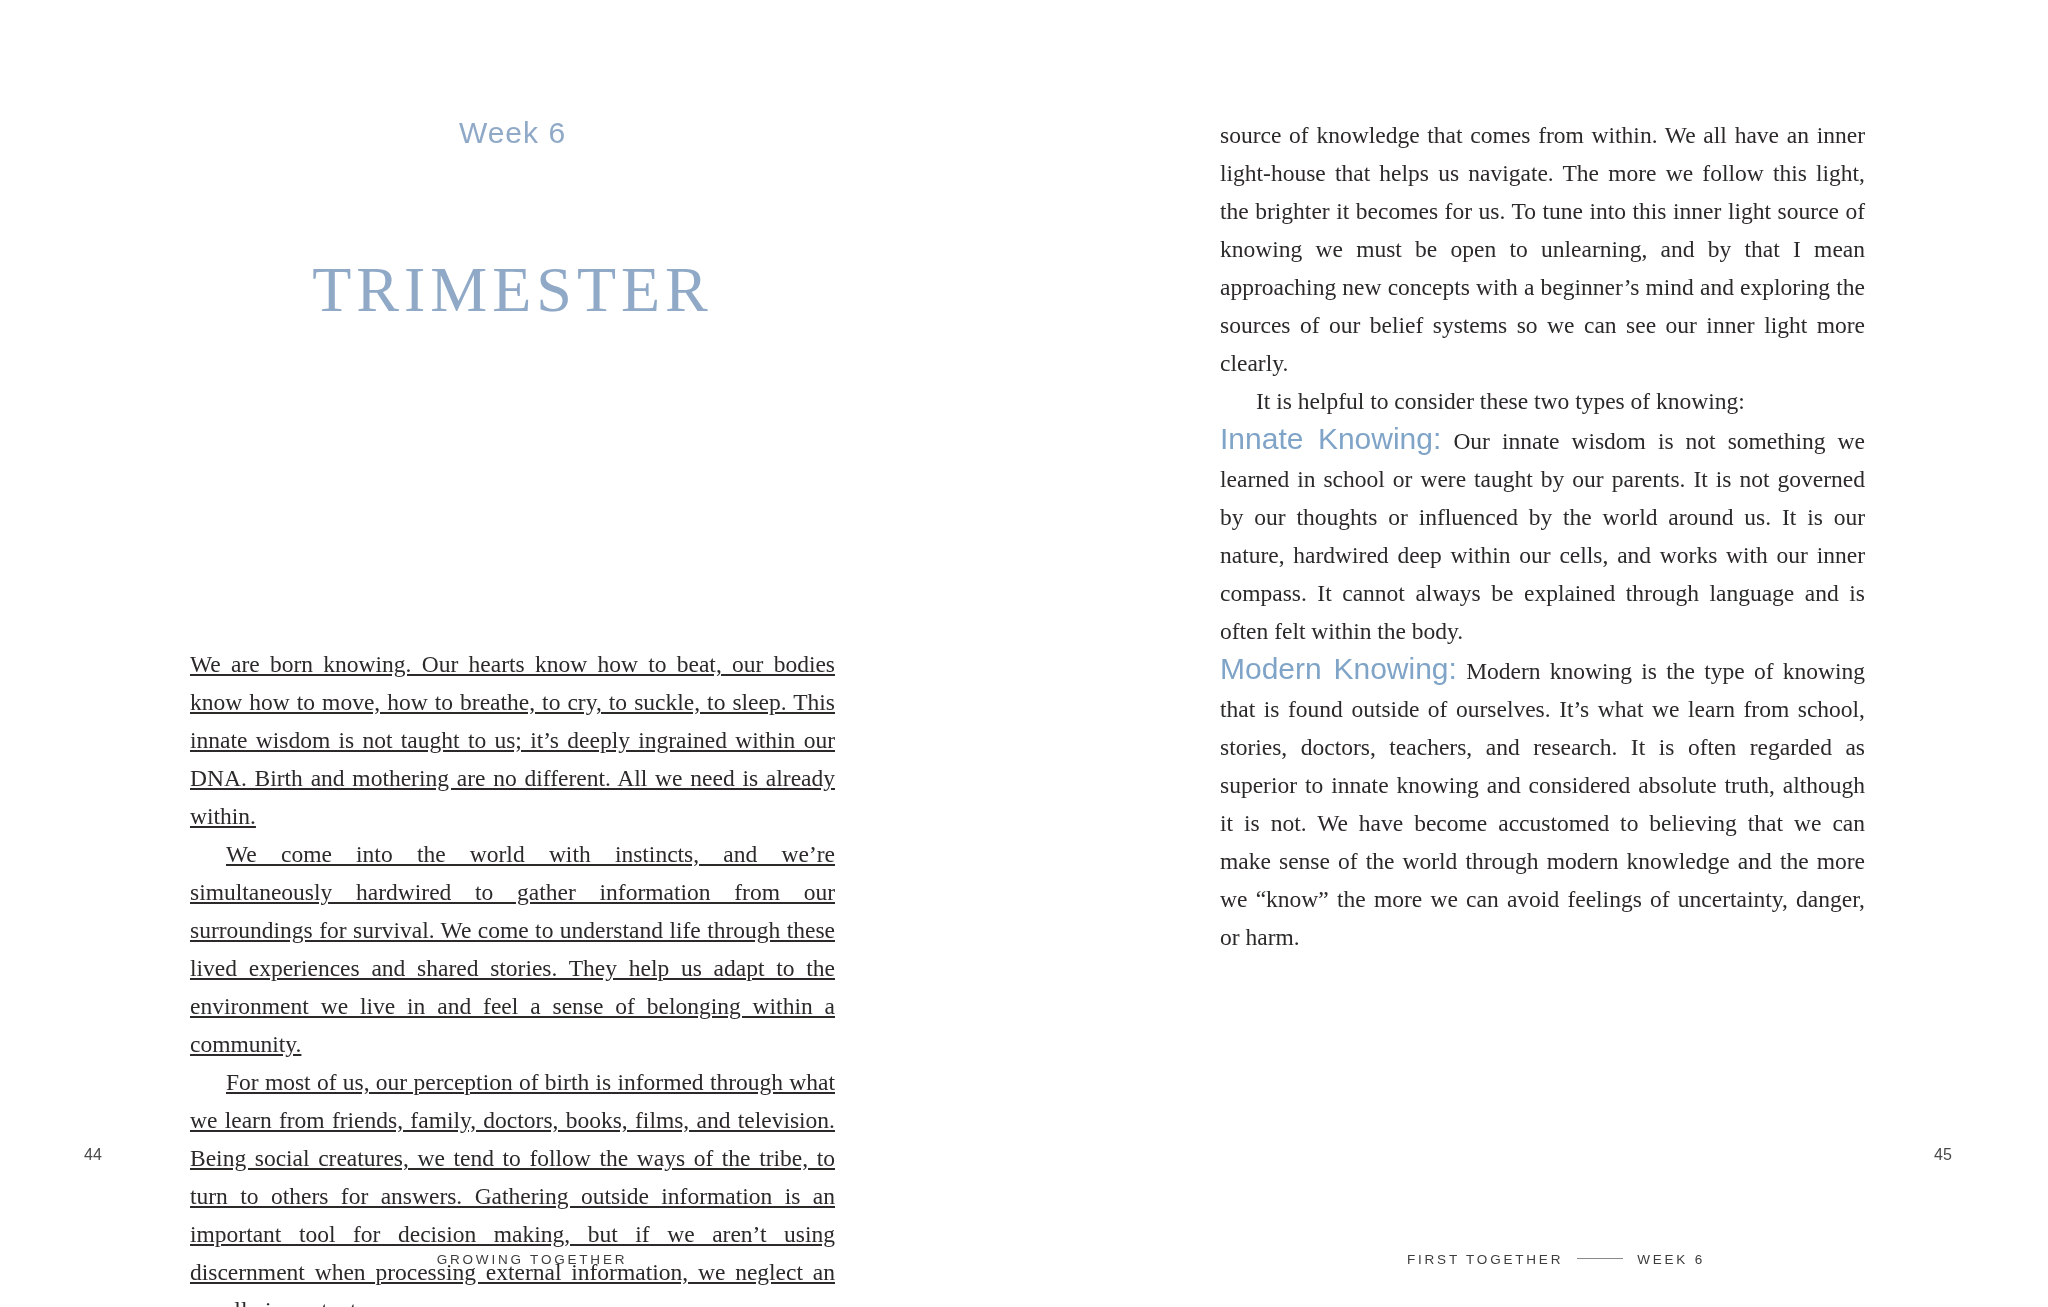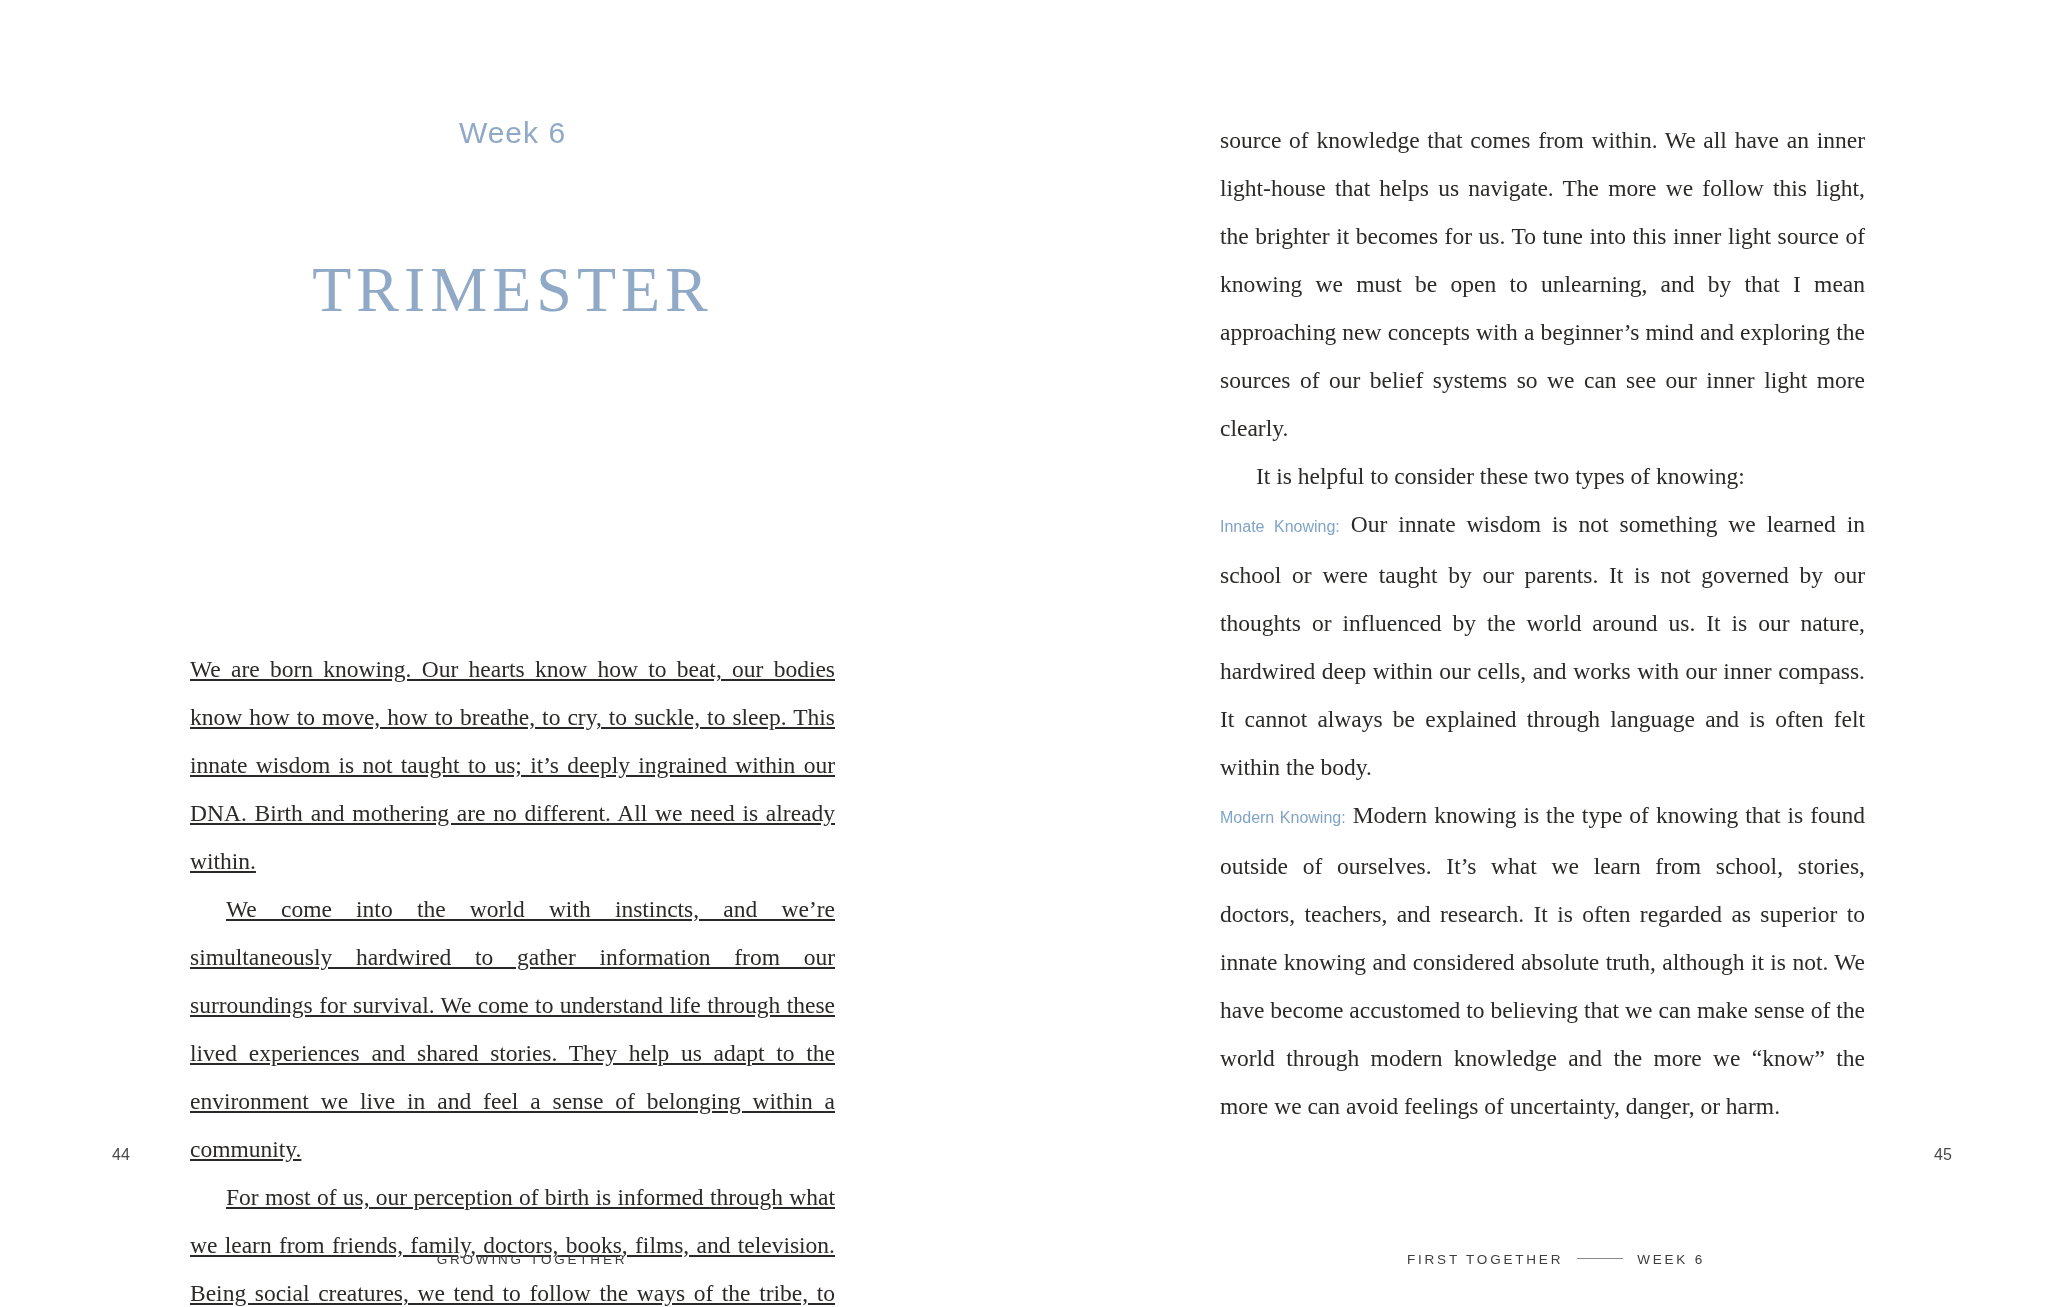--- a/index.html
+++ b/index.html
@@ -43,43 +43,43 @@
     letter-spacing: 5px;
     color: var(--accent-blue);
   }
 
   
   .body-block {
     position: absolute;
     width: 645px;
     text-align: justify;
     font-size: 23.5px;
-    line-height: 48px;
+    line-height: 38px;
     color: var(--body-text);
   }
   .page.left  .body-block { left: 190px; top: 645px; text-decoration: underline; }
   .page.right .body-block { left: 196px; top: 116px; }
   .body-block p { margin: 0; }
   .body-block p.indent { text-indent: 36px; }
   .knowing { margin-top: 35px; }
   .knowing .label {
     font-family: "Liberation Sans", sans-serif;
-    font-size: 16px;
+    font-size: 30px;
     color: var(--label-blue);
   }
 
   
   .page-number {
     position: absolute;
     top: 1146px;
     font-family: "Liberation Sans", sans-serif;
     font-size: 16px;
     color: var(--page-number);
   }
-  .page.left  .page-number { left: 84px; margin-left: 28px; }
+  .page.left  .page-number { left: 84px; }
   .page.right .page-number { left: 910px; }
   .footer {
     position: absolute;
     top: 1252px;
     left: 0;
     width: 100%;
     text-align: center;
     font-family: "Liberation Sans", sans-serif;
     font-size: 13.5px;
     letter-spacing: 2.8px;

